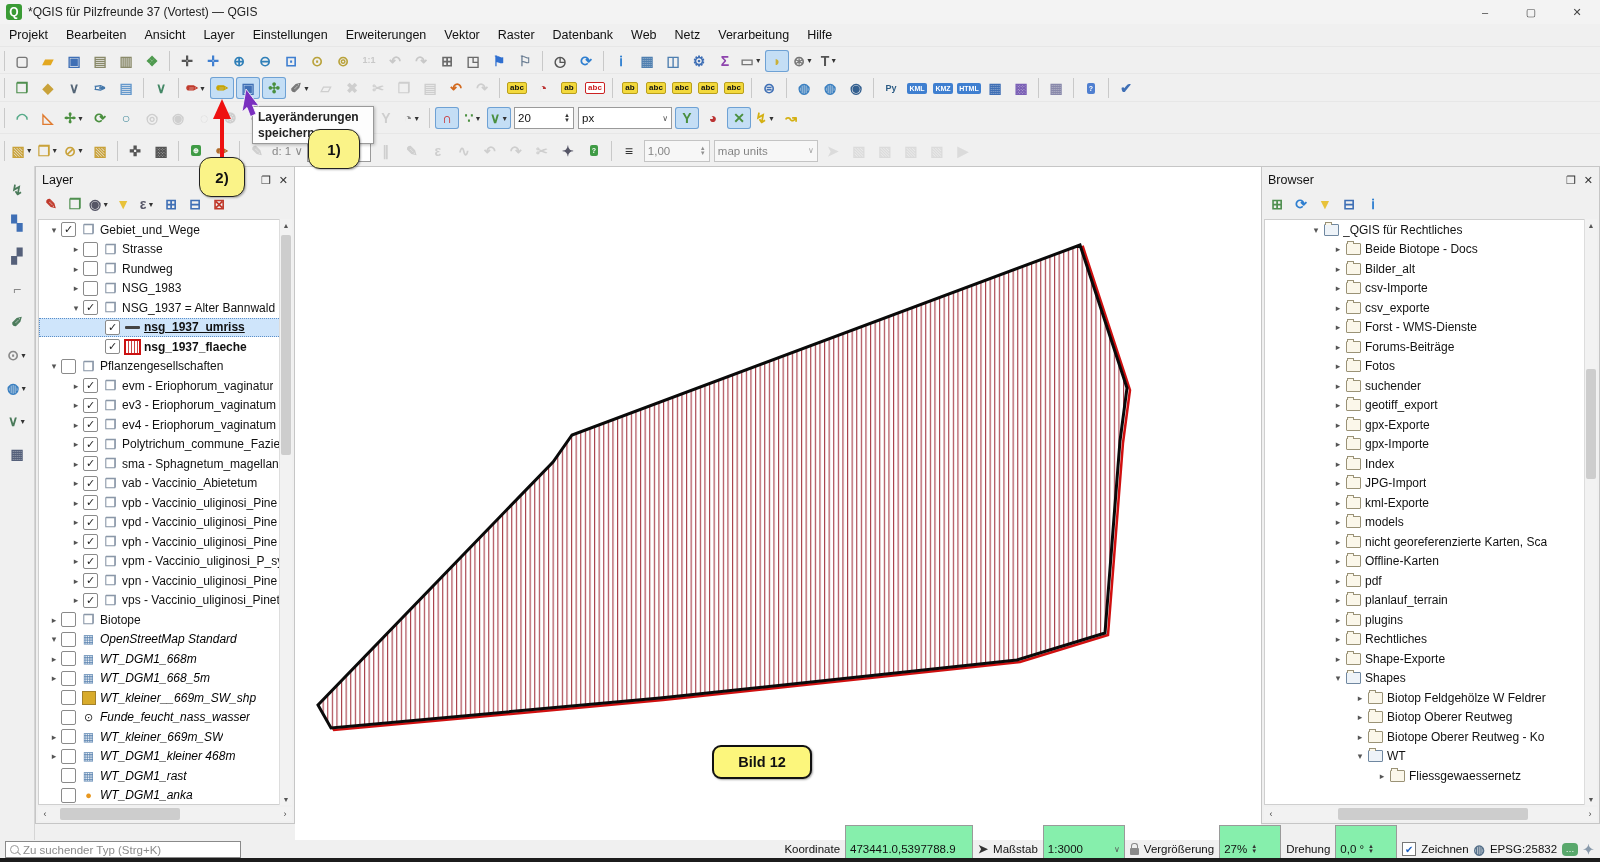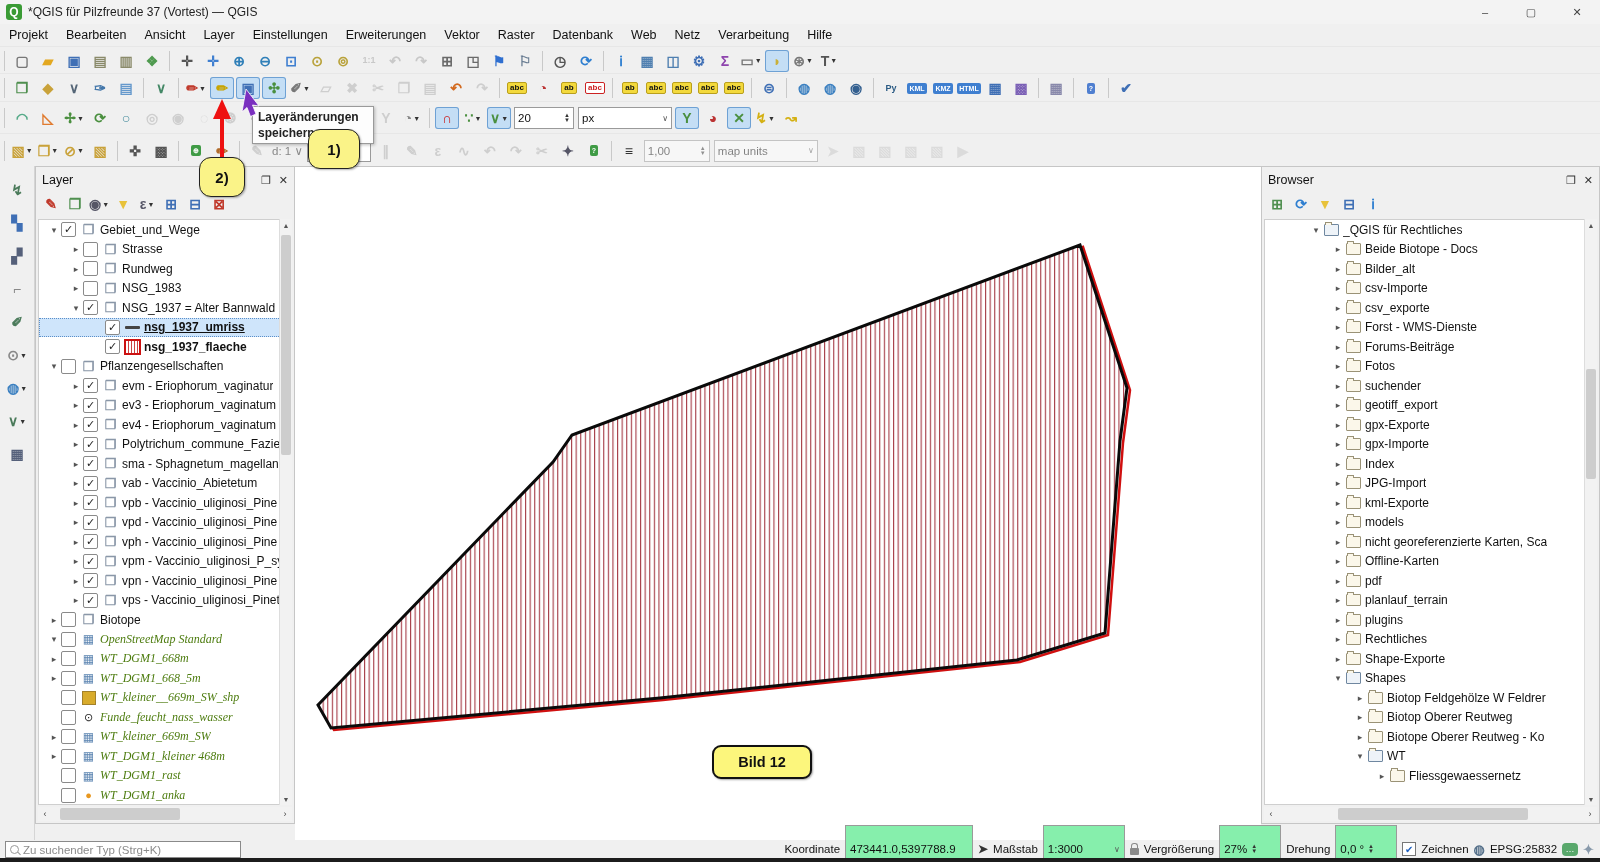--- a/index.html
+++ b/index.html
@@ -47,21 +47,21 @@
   .ptoolbar{height:22px;display:flex;align-items:center;padding:0 4px;gap:2px;}
   .ptoolbar .tbtn{min-width:20px;height:19px;}
   .tree{position:absolute;left:2px;right:2px;top:52px;bottom:18px;background:#fff;border:1px solid #cfcfcf;overflow:hidden;}
   .trow{height:19.5px;display:flex;align-items:center;font-size:12px;white-space:nowrap;}
   .trow.sel{background:#cfe5fb;outline:1px dotted #5b8fc9;outline-offset:-1px;}
   .chev{width:14px;text-align:center;color:#555;font-size:9px;flex:0 0 auto;}
   .cbox{width:13px;height:13px;border:1px solid #8a8a8a;background:#fff;border-radius:2px;margin-right:4px;display:flex;align-items:center;justify-content:center;font-size:11px;color:#222;flex:0 0 auto;}
   .licon{width:17px;display:flex;align-items:center;justify-content:center;margin-right:3px;flex:0 0 auto;}
   .lbl{overflow:hidden;text-overflow:clip;}
   .lbl.b{font-weight:bold;}
-  .lbl.i{font-style:italic;color:#4d7c0f;font-family:Liberation Serif, serif;}
+  .lbl.i{font-style:italic;color:#000000;}
   .lbl.u{text-decoration:underline;}
   .gicon{color:#8a97a8;font-size:13px;font-weight:bold;}
   .ricon{color:#5b84b1;font-size:12px;}
   .lineic{width:15px;height:3px;background:#444;border-radius:1px;}
   .hatchic{width:13px;height:12px;border:2px solid #cc1111;background:repeating-linear-gradient(90deg,#fff 0 2px,#cc4444 2px 3px);}
   .goldic{width:12px;height:12px;background:#d8ab2b;border:1px solid #a3812a;}
   .pointic{font-size:11px;color:#222;}
   .orangeic{font-size:11px;color:#e8971f;}
   .folder{width:13px;height:10px;background:#fbf7ea;border:1px solid #9a9276;border-radius:1px;position:relative;}
   .folder::before{content:"";position:absolute;left:0;top:-3px;width:5px;height:2px;background:#fbf7ea;border:1px solid #9a9276;border-bottom:none;}

